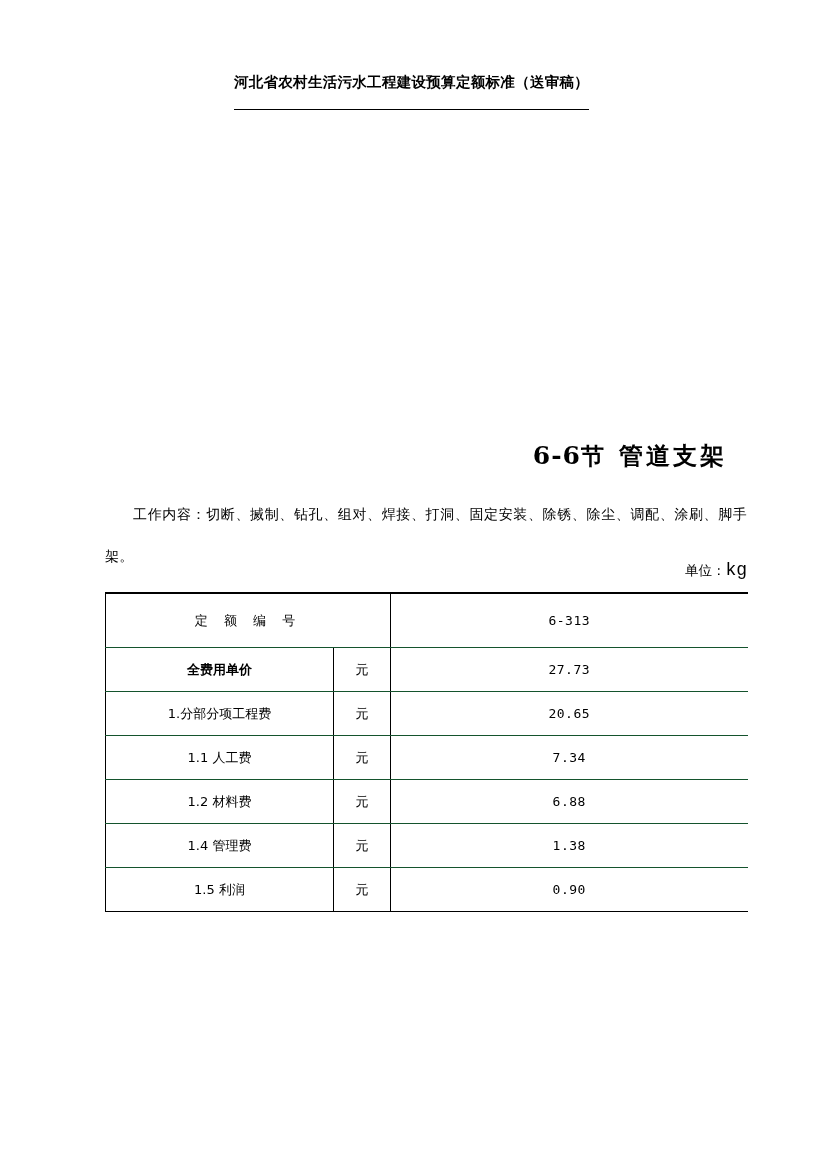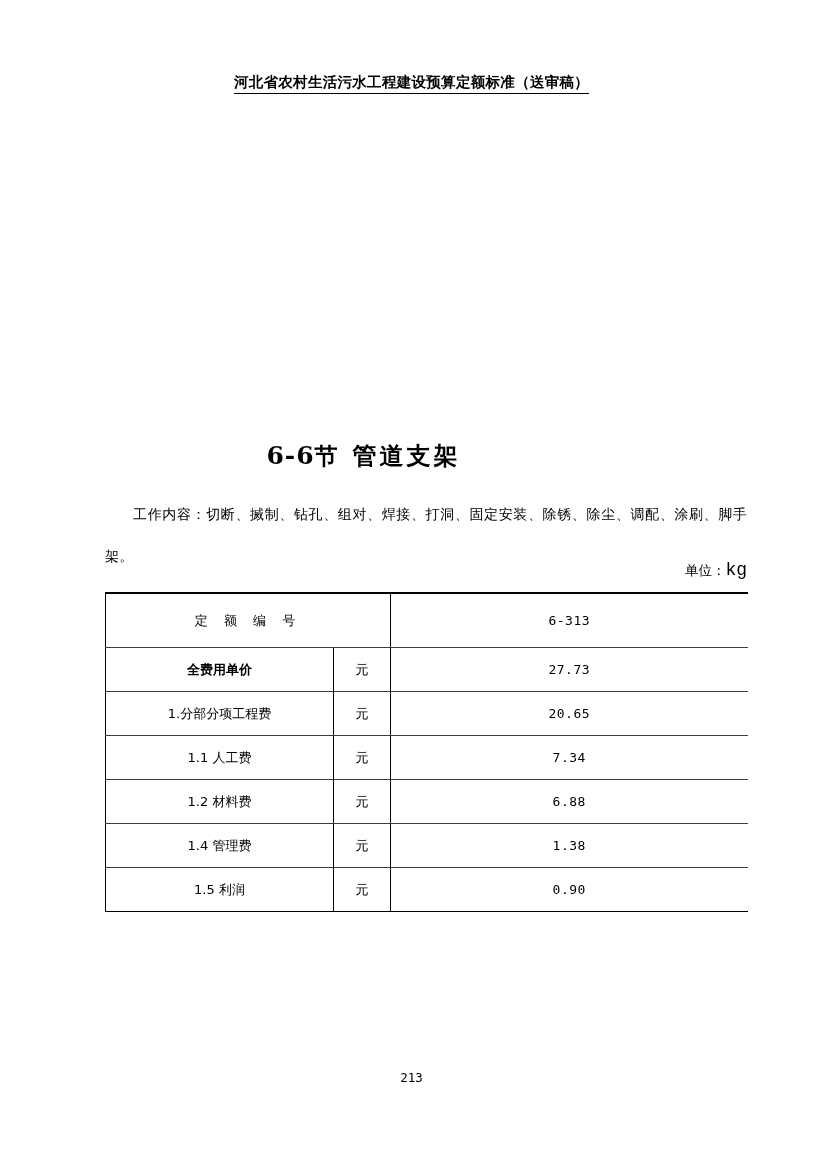--- a/index.html
+++ b/index.html
@@ -30,31 +30,31 @@
     top: 72px;
     width: 823px;
     text-align: center;
   }
   .doc-header-title {
     display: inline-block;
     font-size: 14.5px;
     font-weight: bold;
     letter-spacing: 0.3px;
     border-bottom: 1.5px solid #000;
-    padding-bottom: 2px;
+    padding-bottom: 18px;
     line-height: 1.2;
   }
 
   
   .section-heading {
     position: absolute;
     left: 0;
     top: 440px;
     width: 727px;
-    text-align: center;
+    text-align: right;
     font-size: 25px;
     font-weight: bold;
     letter-spacing: 1px;
     font-family: "DejaVu Serif", "Liberation Serif", serif;
   }
   .section-heading .sec-num {
     font-family: "DejaVu Serif", "Liberation Serif", serif;
   }
   .section-heading .sec-jie {
     font-family: "DejaVu Sans", "Liberation Sans", sans-serif;
@@ -232,15 +232,14 @@
 
       <tr class="row-item">
         <td class="v-left name-lvl1">1.5 利润</td>
         <td class="v-left cell-unit">元</td>
         <td class="v-left cell-mono">0.90</td>
       </tr>
 
     </tbody>
   </table>
 
-  <div class="page-number">213</div>
 
 </div>
 
 </body></html>

